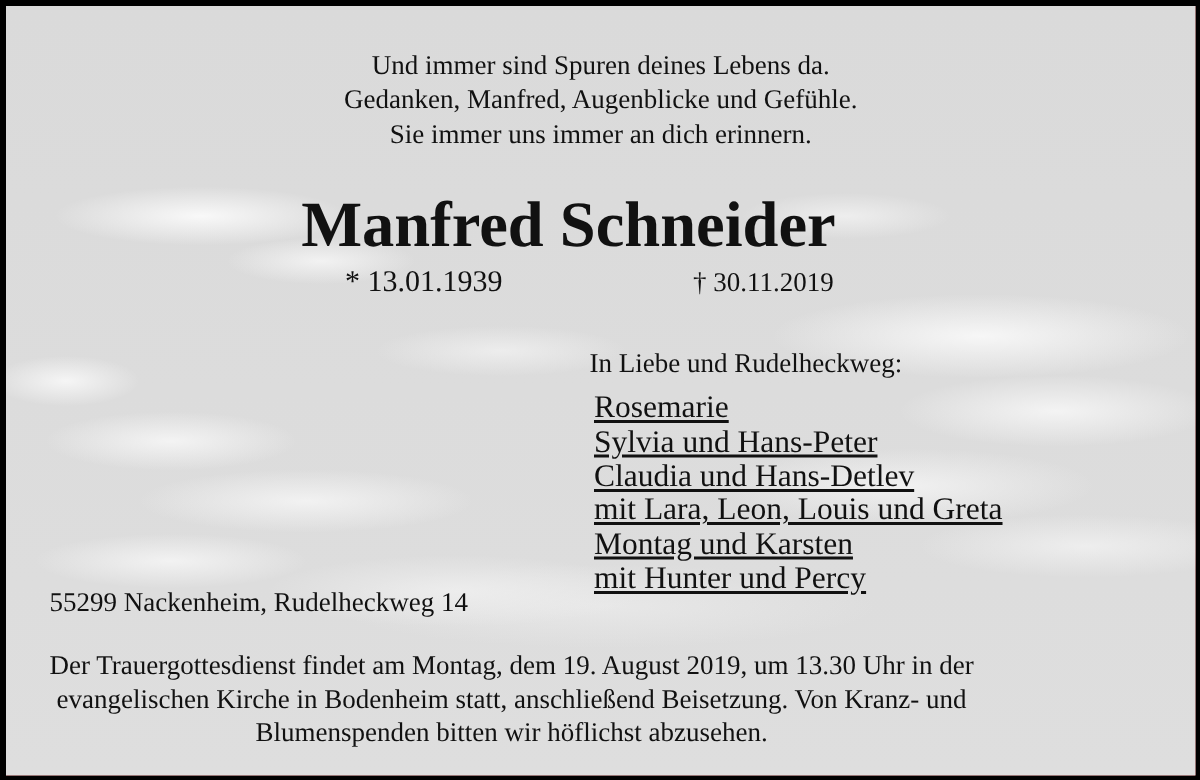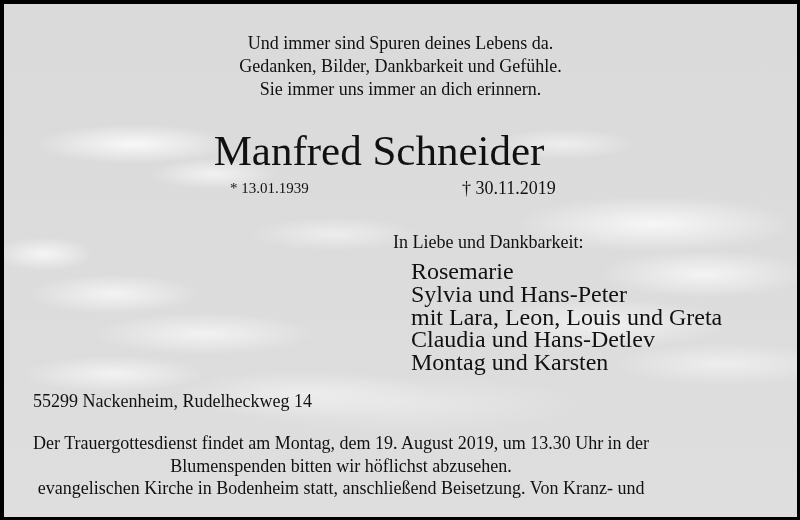--- a/index.html
+++ b/index.html
@@ -57,43 +57,44 @@
     .verse div { white-space: nowrap; }
 
     .name {
       position: absolute;
       left: 0; width: 750px;
       top: 122px;
       text-align: center;
       font-size: 43px;
       line-height: 50px;
       white-space: nowrap;
+      font-weight: bold;
     }
     .born {
       position: absolute;
       left: 226px; top: 172px;
-      font-size: 15px; line-height: 24px;
+      font-size: 20px; line-height: 24px;
       white-space: nowrap;
     }
     .died {
       position: absolute;
       left: 458px; top: 172px;
       font-size: 18px; line-height: 24px;
       white-space: nowrap;
     }
     .thanks {
       position: absolute;
       left: 389px; top: 226px;
       font-size: 18px; line-height: 24px;
       white-space: nowrap;
     }
     .mourners {
       position: absolute;
-      left: 407px; top: 256px;
-      font-size: 24px; line-height: 22.8px;
+      left: 392px; top: 256px;
+      font-size: 21px; line-height: 22.8px; text-decoration: underline;
     }
     .mourners div { white-space: nowrap; }
 
     .address {
       position: absolute;
       left: 29px; top: 386px;
       font-size: 18px; line-height: 22.5px;
       white-space: nowrap;
     }
     .notice {
@@ -105,41 +106,42 @@
   </style>
 </head>
 <body>
 
 <div class="frame">
   <div class="sky"></div>
   <div class="content">
 
     <div class="verse">
       <div>Und immer sind Spuren deines Lebens da.</div>
-      <div>Gedanken, Bilder, Dankbarkeit und Gefühle.</div>
+      <div>Gedanken, Manfred, Augenblicke und Gefühle.</div>
       <div>Sie immer uns immer an dich erinnern.</div>
     </div>
 
     <div class="name">Manfred Schneider</div>
 
     <div class="born">* 13.01.1939</div>
     <div class="died">† 30.11.2019</div>
 
-    <div class="thanks">In Liebe und Dankbarkeit:</div>
+    <div class="thanks">In Liebe und Rudelheckweg:</div>
 
     <div class="mourners">
       <div>Rosemarie</div>
       <div>Sylvia und Hans-Peter</div>
+      <div>Claudia und Hans-Detlev</div>
       <div>mit Lara, Leon, Louis und Greta</div>
-      <div>Claudia und Hans-Detlev</div>
       <div>Montag und Karsten</div>
+      <div>mit Hunter und Percy</div>
     </div>
 
     <div class="address">55299 Nackenheim, Rudelheckweg 14</div>
 
     <div class="notice">
       <div>Der Trauergottesdienst findet am Montag, dem 19. August 2019, um 13.30 Uhr in der</div>
+      <div>evangelischen Kirche in Bodenheim statt, anschließend Beisetzung. Von Kranz- und</div>
       <div>Blumenspenden bitten wir höflichst abzusehen.</div>
-      <div>evangelischen Kirche in Bodenheim statt, anschließend Beisetzung. Von Kranz- und</div>
     </div>
 
   </div>
 </div>
 
 </body></html>

